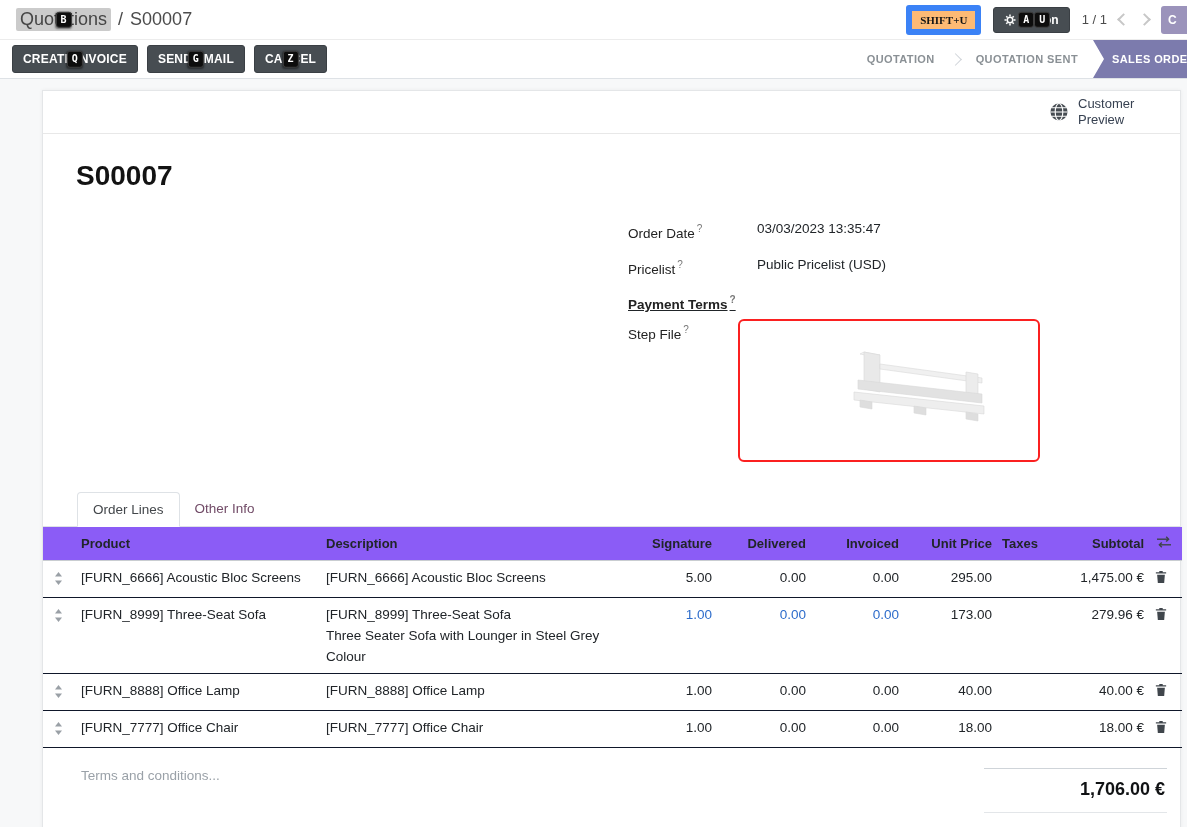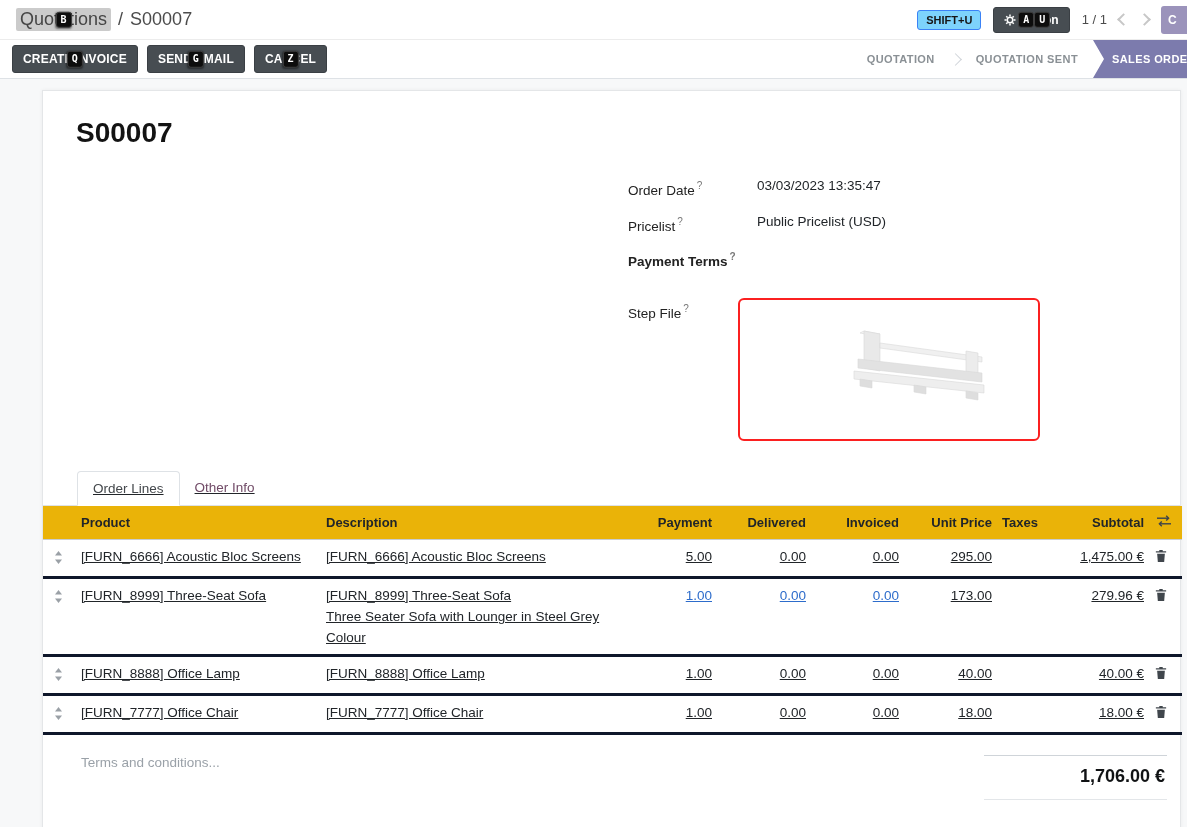--- a/index.html
+++ b/index.html
@@ -10,22 +10,22 @@
   .topbar1 { height:40px; display:flex; align-items:center; justify-content:space-between;
     padding:0 0 0 16px; border-bottom:1px solid #ececec; background:#fff; }
   .breadcrumb { font-size:18px; color:#4b4b4b; display:flex; align-items:center; gap:7px; }
   .bc-parent { position:relative; background:#cbcbcb; border-radius:2px; padding:1px 4px; color:#454545; }
   .kbd { background:#0d0d0d; color:#fff; font-family:"DejaVu Sans Mono", monospace;
     font-size:10px; font-weight:bold; padding:1px 4px; border-radius:3px;
     border:1px solid #3f3f3f; line-height:1.25; display:inline-block; }
   .kbd.overlay { position:absolute; top:50%; left:50%; transform:translate(-50%,-50%);
     box-shadow:0 1px 2px rgba(0,0,0,.45); }
   .topbar1-right { display:flex; align-items:center; gap:12px; }
-  .kbd-light { background:#7dd3fc; border:1px solid #3b82f6; border-radius:3px;
-    font-family:Liberation Sans, sans-serif; font-size:11px; font-weight:bold;
+  .kbd-light { background:#fdba74; border:6px solid #3b82f6; border-radius:3px;
+    font-family:Liberation Serif, serif; font-size:11px; font-weight:bold;
     color:#161616; padding:3px 8px; }
   .action-btn { position:relative; background:var(--button-dark,#474d52); color:#fff; font-size:12px;
     font-weight:600; border:1px solid #3a3f44; border-radius:3px; padding:5px 10px;
     display:flex; align-items:center; gap:5px; cursor:pointer; }
   .action-label-wrap { position:relative; display:inline-block; }
   .kbd.ov-a { position:absolute; left:-3px; top:50%; transform:translateY(-50%); }
   .kbd.ov-u { position:absolute; left:13px; top:50%; transform:translateY(-50%); }
   .pager { font-size:13px; color:#4b4b4b;text-align:right; }
   .chev { width:9px; height:9px; border-top:2px solid #c7c7c7; border-right:2px solid #c7c7c7;
     display:inline-block; cursor:pointer; }
@@ -75,33 +75,33 @@
   .link { color:var(--accent-link,#714B67); cursor:pointer; }
   .qt-row { margin-top:26px; }
   .step-row .flabel { width:110px; }
   .step-box { width:302px; height:143px; border:2px solid var(--highlight-red,#fb2020);
     border-radius:6px; background:#fff; display:flex; align-items:center; justify-content:center;
     cursor:pointer; }
   .step-box svg { margin-left:30px; }
 
   
   .tabs { display:flex; align-items:center; padding-left:34px; margin-top:20px;
-    border-bottom:1px solid #dee2e6;text-decoration:underline; }
+    border-bottom:1px solid #dee2e6; }
   .tab { font-size:13.5px; padding:9px 15px; cursor:pointer; }
   .tab.active { background:#fff; border:1px solid #dee2e6; border-bottom:1px solid #fff;
     border-radius:4px 4px 0 0; color:#43474b; margin-bottom:-1px; }
   .tab.inactive { color:var(--accent-link,#714B67); }
 
   
   table.lines { width:1139px; border-collapse:collapse; table-layout:fixed; font-size:13.5px; }
-  .lines thead th { background:#eab308; height:34px; font-weight:700; font-size:13px;
+  .lines thead th { background:#8b5cf6; height:34px; font-weight:700; font-size:13px;
     color:#212529; text-align:left; padding:0 8px; border-bottom:1px solid #c9cdd1; }
   .lines th.num, .lines td.num { text-align:right; }
-  .lines tbody td { padding:6px 8px; border-bottom:3px solid #0f172a; vertical-align:top;
-    line-height:21px;text-decoration:underline; }
+  .lines tbody td { padding:6px 8px; border-bottom:1px solid #0f172a; vertical-align:top;
+    line-height:21px; }
   td.handle { text-align:center; padding-top:9px !important; cursor:grab; }
   td.prod { white-space:nowrap; overflow:hidden; }
   td.trash-cell { padding:8px 0 0 3px !important; cursor:pointer; }
   th.trash-head { text-align:left; padding:0 0 0 4px !important; }
   .blue { color:var(--forecast-blue,#2d6ccb); }
 
   .table-footer { border-bottom:1px solid #dee2e6; padding:10px 0 12px 38px;
     display:flex; gap:18px; font-size:13.5px; }
   .flink { color:var(--accent-link,#714B67); cursor:pointer; }
 
@@ -168,20 +168,30 @@
     <span class="status-step">QUOTATION</span>
     <span class="status-sep"></span>
     <span class="status-step">QUOTATION SENT</span>
     <span class="status-active">SALES ORDER</span>
   </div>
 </div>
 
 <div class="content">
   <div class="sheet">
 
+    <div class="sheet-strip">
+      <svg width="20" height="20" viewBox="0 0 20 20">
+        <circle cx="10" cy="10" r="8.5" fill="#464c52"></circle>
+        <g stroke="#fff" stroke-width="1.1" fill="none">
+          <ellipse cx="10" cy="10" rx="3.8" ry="8.5"></ellipse>
+          <path d="M1.5 10h17M2.8 5.8h14.4M2.8 14.2h14.4"></path>
+        </g>
+      </svg>
+      <span class="preview-label">Customer Preview</span>
+    </div>
 
     <div class="title-block">
       <h1 class="o-title">S00007</h1>
     </div>
 
     <div class="fields">
       <div class="col-left">
       </div>
 
       <div class="col-right">
@@ -190,21 +200,21 @@
             <span>Order Date</span><sup class="help">?</sup>
           </div>
           <div class="fvalue">03/03/2023 13:35:47</div>
         </div>
         <div class="frow">
           <div class="flabel">
             <span>Pricelist</span><sup class="help">?</sup>
           </div>
           <div class="fvalue">Public Pricelist (USD)</div>
         </div>
-        <div class="frow" style="margin-bottom:26px;">
+        <div class="frow" style="margin-bottom:4px;text-decoration:underline;">
           <div class="flabel bold">
             <span>Payment Terms</span><sup class="help">?</sup>
           </div>
           <div class="fvalue"></div>
         </div>
         <div class="frow step-row">
           <div class="flabel">
             <span>Step File</span><sup class="help">?</sup>
           </div>
           <div class="step-box">
@@ -242,21 +252,21 @@
         <col style="width:93px">
           <col style="width:46px">
           <col style="width:106px">
           <col style="width:30px">
       </colgroup>
       <thead>
         <tr>
           <th></th>
           <th>Product</th>
           <th>Description</th>
-          <th class="num">Payment</th>
+          <th class="num">Signature</th>
           <th class="num">Delivered</th>
           <th class="num">Invoiced</th>
           <th class="num">Unit Price</th>
           <th style="padding:0 2px;">Taxes</th>
           <th class="num">Subtotal</th>
           <th class="trash-head">
             <svg width="16" height="12" viewBox="0 0 16 12" fill="none" stroke="#3e444a" stroke-width="1.4">
               <path d="M1 3.2h11.5"></path>
                 <path d="M10.2.8l2.4 2.4-2.4 2.4"></path>
               <path d="M15 8.8H3.5"></path>

